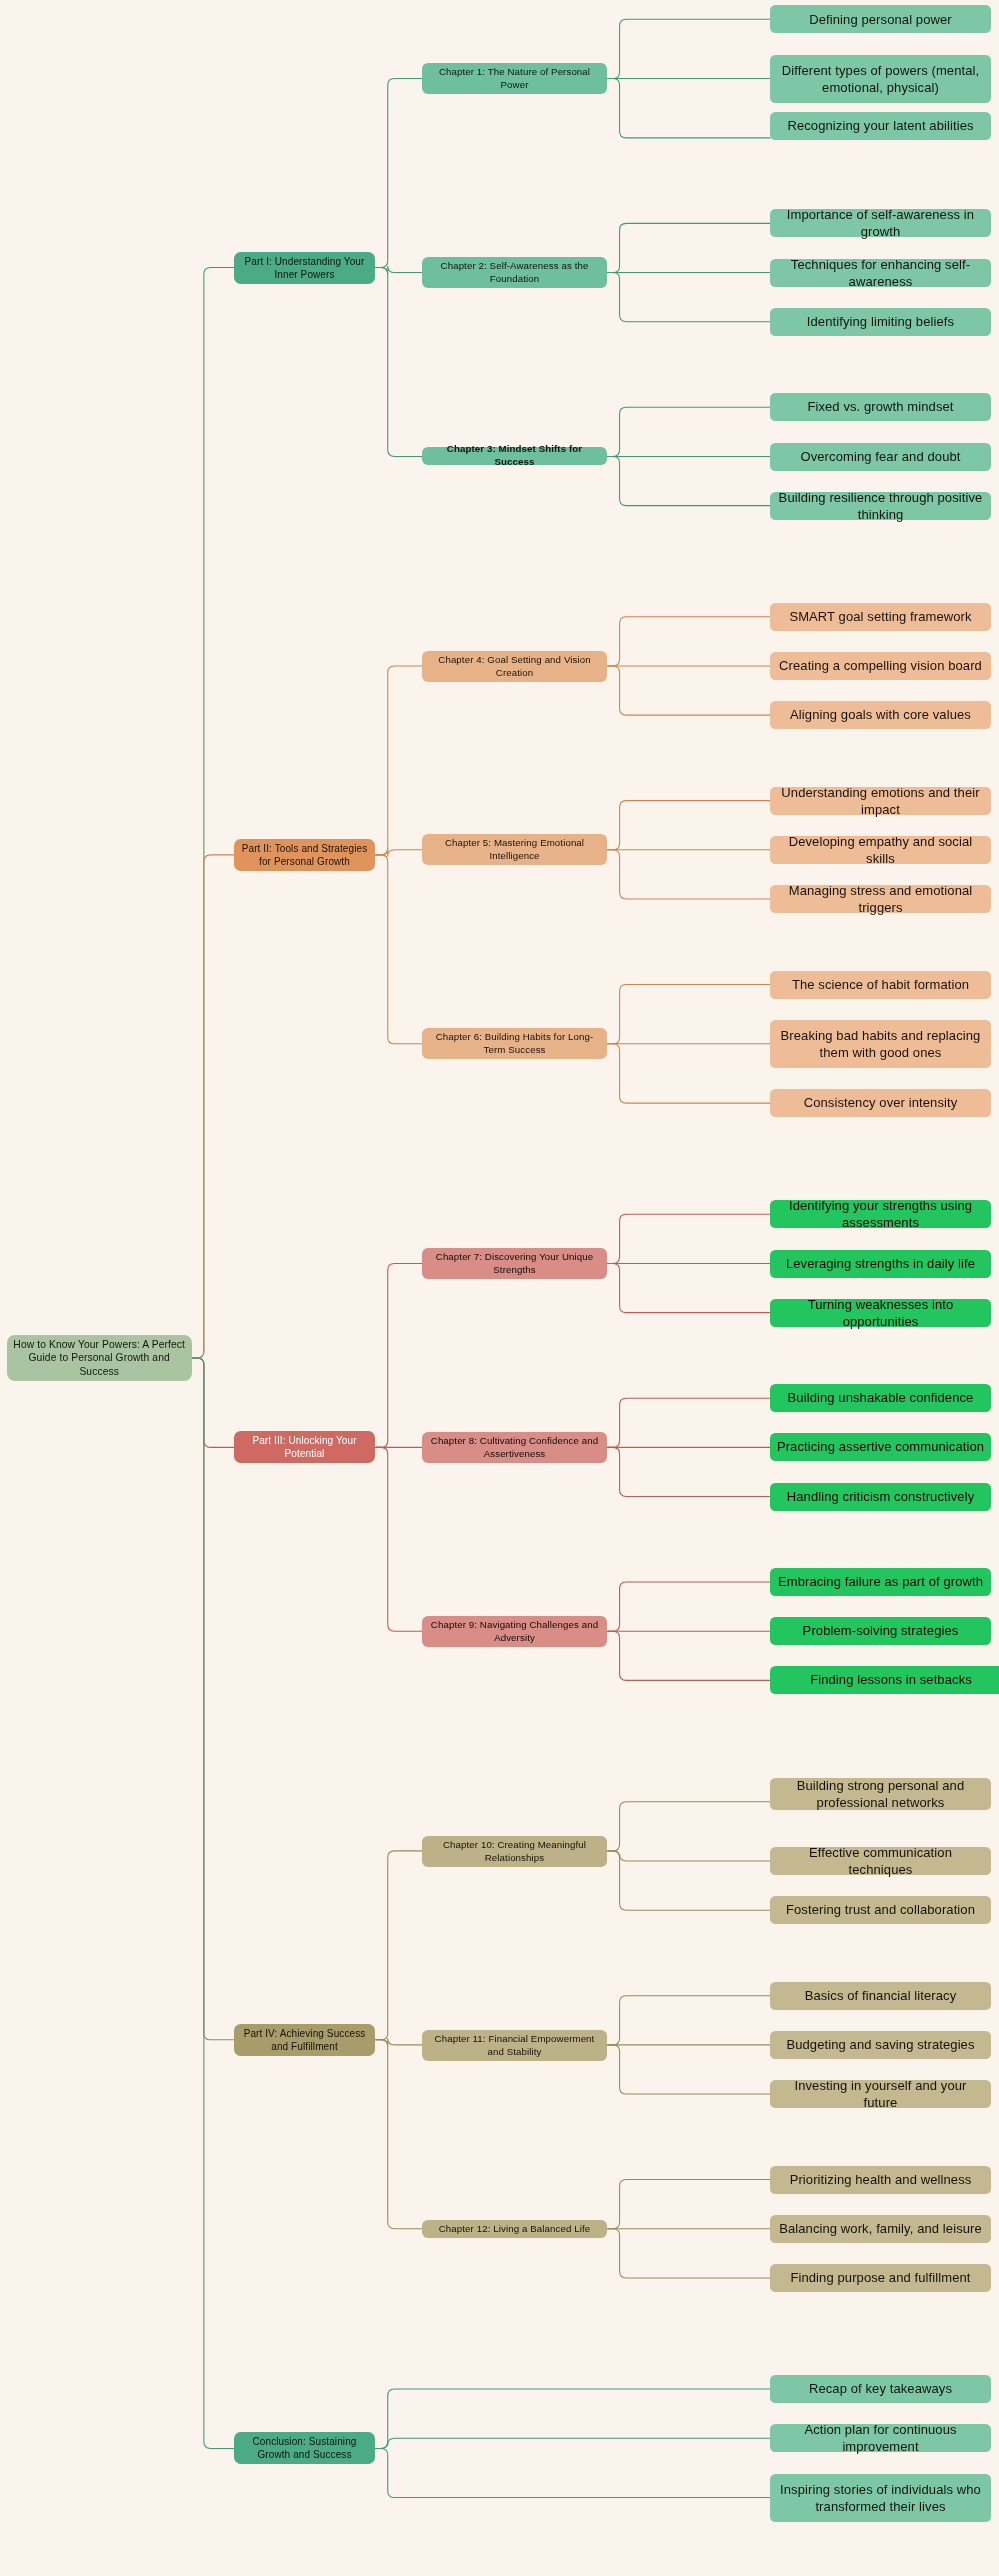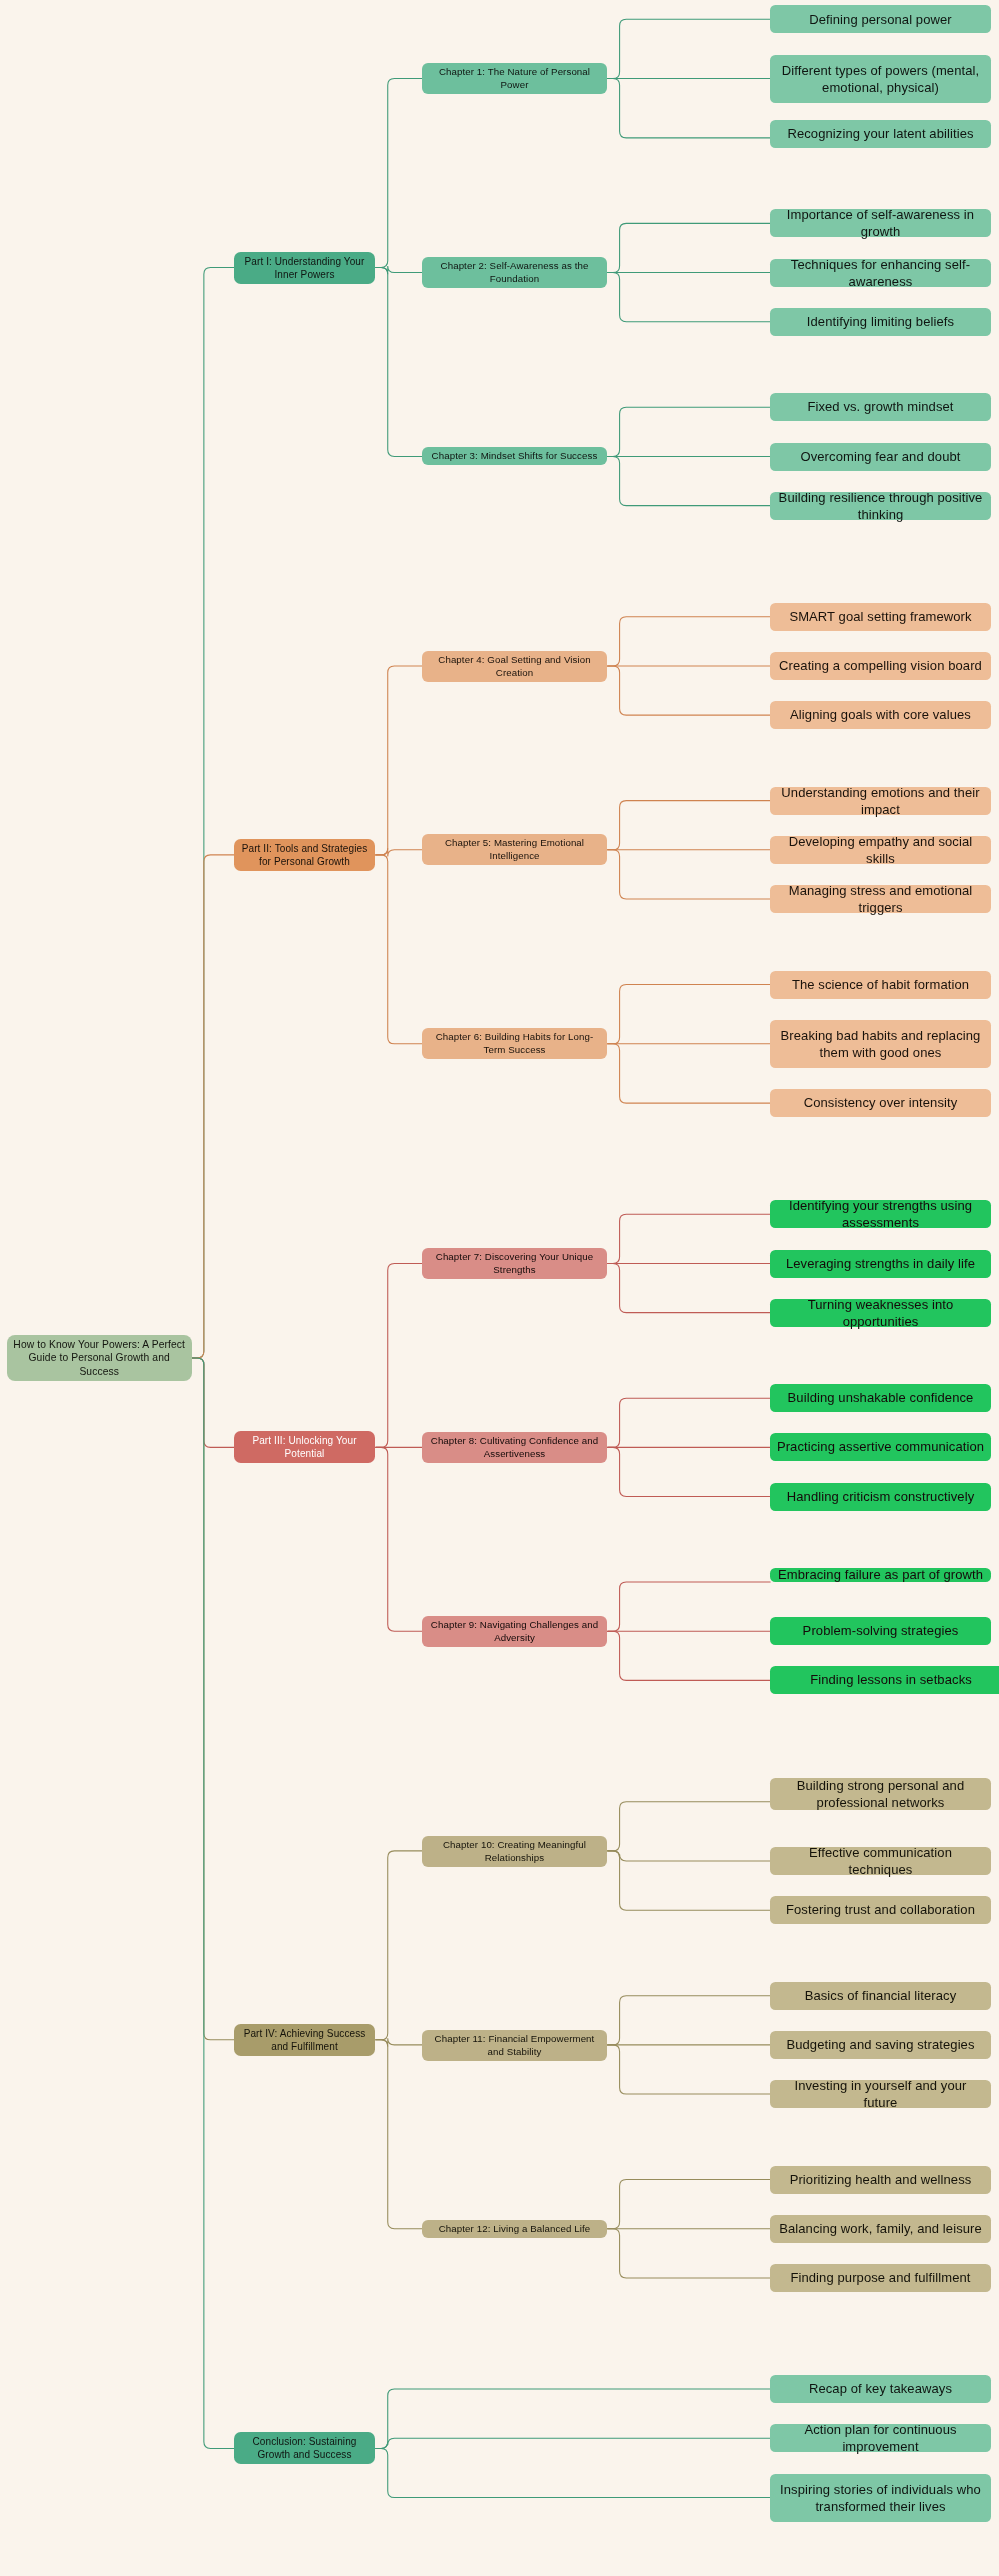--- a/index.html
+++ b/index.html
@@ -143,36 +143,36 @@
       </div>
       <div class="node chapter g" style="left: 422px; top: 63px; width: 185px; height: 31px;">
         <span>Chapter 1: The Nature of Personal Power</span>
       </div>
       <div class="node leaf g" style="left: 770px; top: 5.3px; width: 221px; height: 28px;">
         <span>Defining personal power</span>
       </div>
       <div class="node leaf g" style="left: 770px; top: 55px; width: 221px; height: 48px;">
         <span>Different types of powers (mental, emotional, physical)</span>
       </div>
-      <div class="node leaf g" style="left: 770px; top: 120px; width: 221px; height: 28px; text-align: center;">
+      <div class="node leaf g" style="left: 770px; top: 112px; width: 221px; height: 28px; text-align: center;">
         <span>Recognizing your latent abilities</span>
       </div>
       <div class="node chapter g" style="left: 422px; top: 257px; width: 185px; height: 31px;">
         <span>Chapter 2: Self-Awareness as the Foundation</span>
       </div>
       <div class="node leaf g" style="left: 770px; top: 209px; width: 221px; height: 28px;">
         <span>Importance of self-awareness in growth</span>
       </div>
       <div class="node leaf g" style="left: 770px; top: 259px; width: 221px; height: 28px;">
         <span>Techniques for enhancing self-awareness</span>
       </div>
       <div class="node leaf g" style="left: 770px; top: 308px; width: 221px; height: 28px;">
         <span>Identifying limiting beliefs</span>
       </div>
-      <div class="node chapter g" style="left: 422px; top: 447px; width: 185px; height: 18px;">
+      <div class="node chapter g" style="left: 422px; top: 447px; width: 185px; height: 18px; font-weight: bold;">
         <span>Chapter 3: Mindset Shifts for Success</span>
       </div>
       <div class="node leaf g" style="left: 770px; top: 393px; width: 221px; height: 28px;">
         <span>Fixed vs. growth mindset</span>
       </div>
       <div class="node leaf g" style="left: 770px; top: 443px; width: 221px; height: 28px;">
         <span>Overcoming fear and doubt</span>
       </div>
       <div class="node leaf g" style="left: 770px; top: 492px; width: 221px; height: 28px;">
         <span>Building resilience through positive thinking</span>
@@ -239,21 +239,21 @@
       </div>
       <div class="node leaf r" style="left: 770px; top: 1433px; width: 221px; height: 28px;">
         <span>Practicing assertive communication</span>
       </div>
       <div class="node leaf r" style="left: 770px; top: 1483px; width: 221px; height: 28px;">
         <span>Handling criticism constructively</span>
       </div>
       <div class="node chapter r" style="left: 422px; top: 1616px; width: 185px; height: 31px;">
         <span>Chapter 9: Navigating Challenges and Adversity</span>
       </div>
-      <div class="node leaf r" style="left: 770px; top: 1568px; width: 221px; height: 14px;">
+      <div class="node leaf r" style="left: 770px; top: 1568px; width: 221px; height: 28px;">
         <span>Embracing failure as part of growth</span>
       </div>
       <div class="node leaf r" style="left: 770px; top: 1617px; width: 221px; height: 28px;">
         <span>Problem-solving strategies</span>
       </div>
       <div class="node leaf r" style="left: 770px; top: 1666px; width: 242px; height: 28px;">
         <span>Finding lessons in setbacks</span>
       </div>
       <div class="node branch k" style="left: 234px; top: 2024px; width: 141px; height: 32px;">
         <span>Part IV: Achieving Success and Fulfillment</span>

